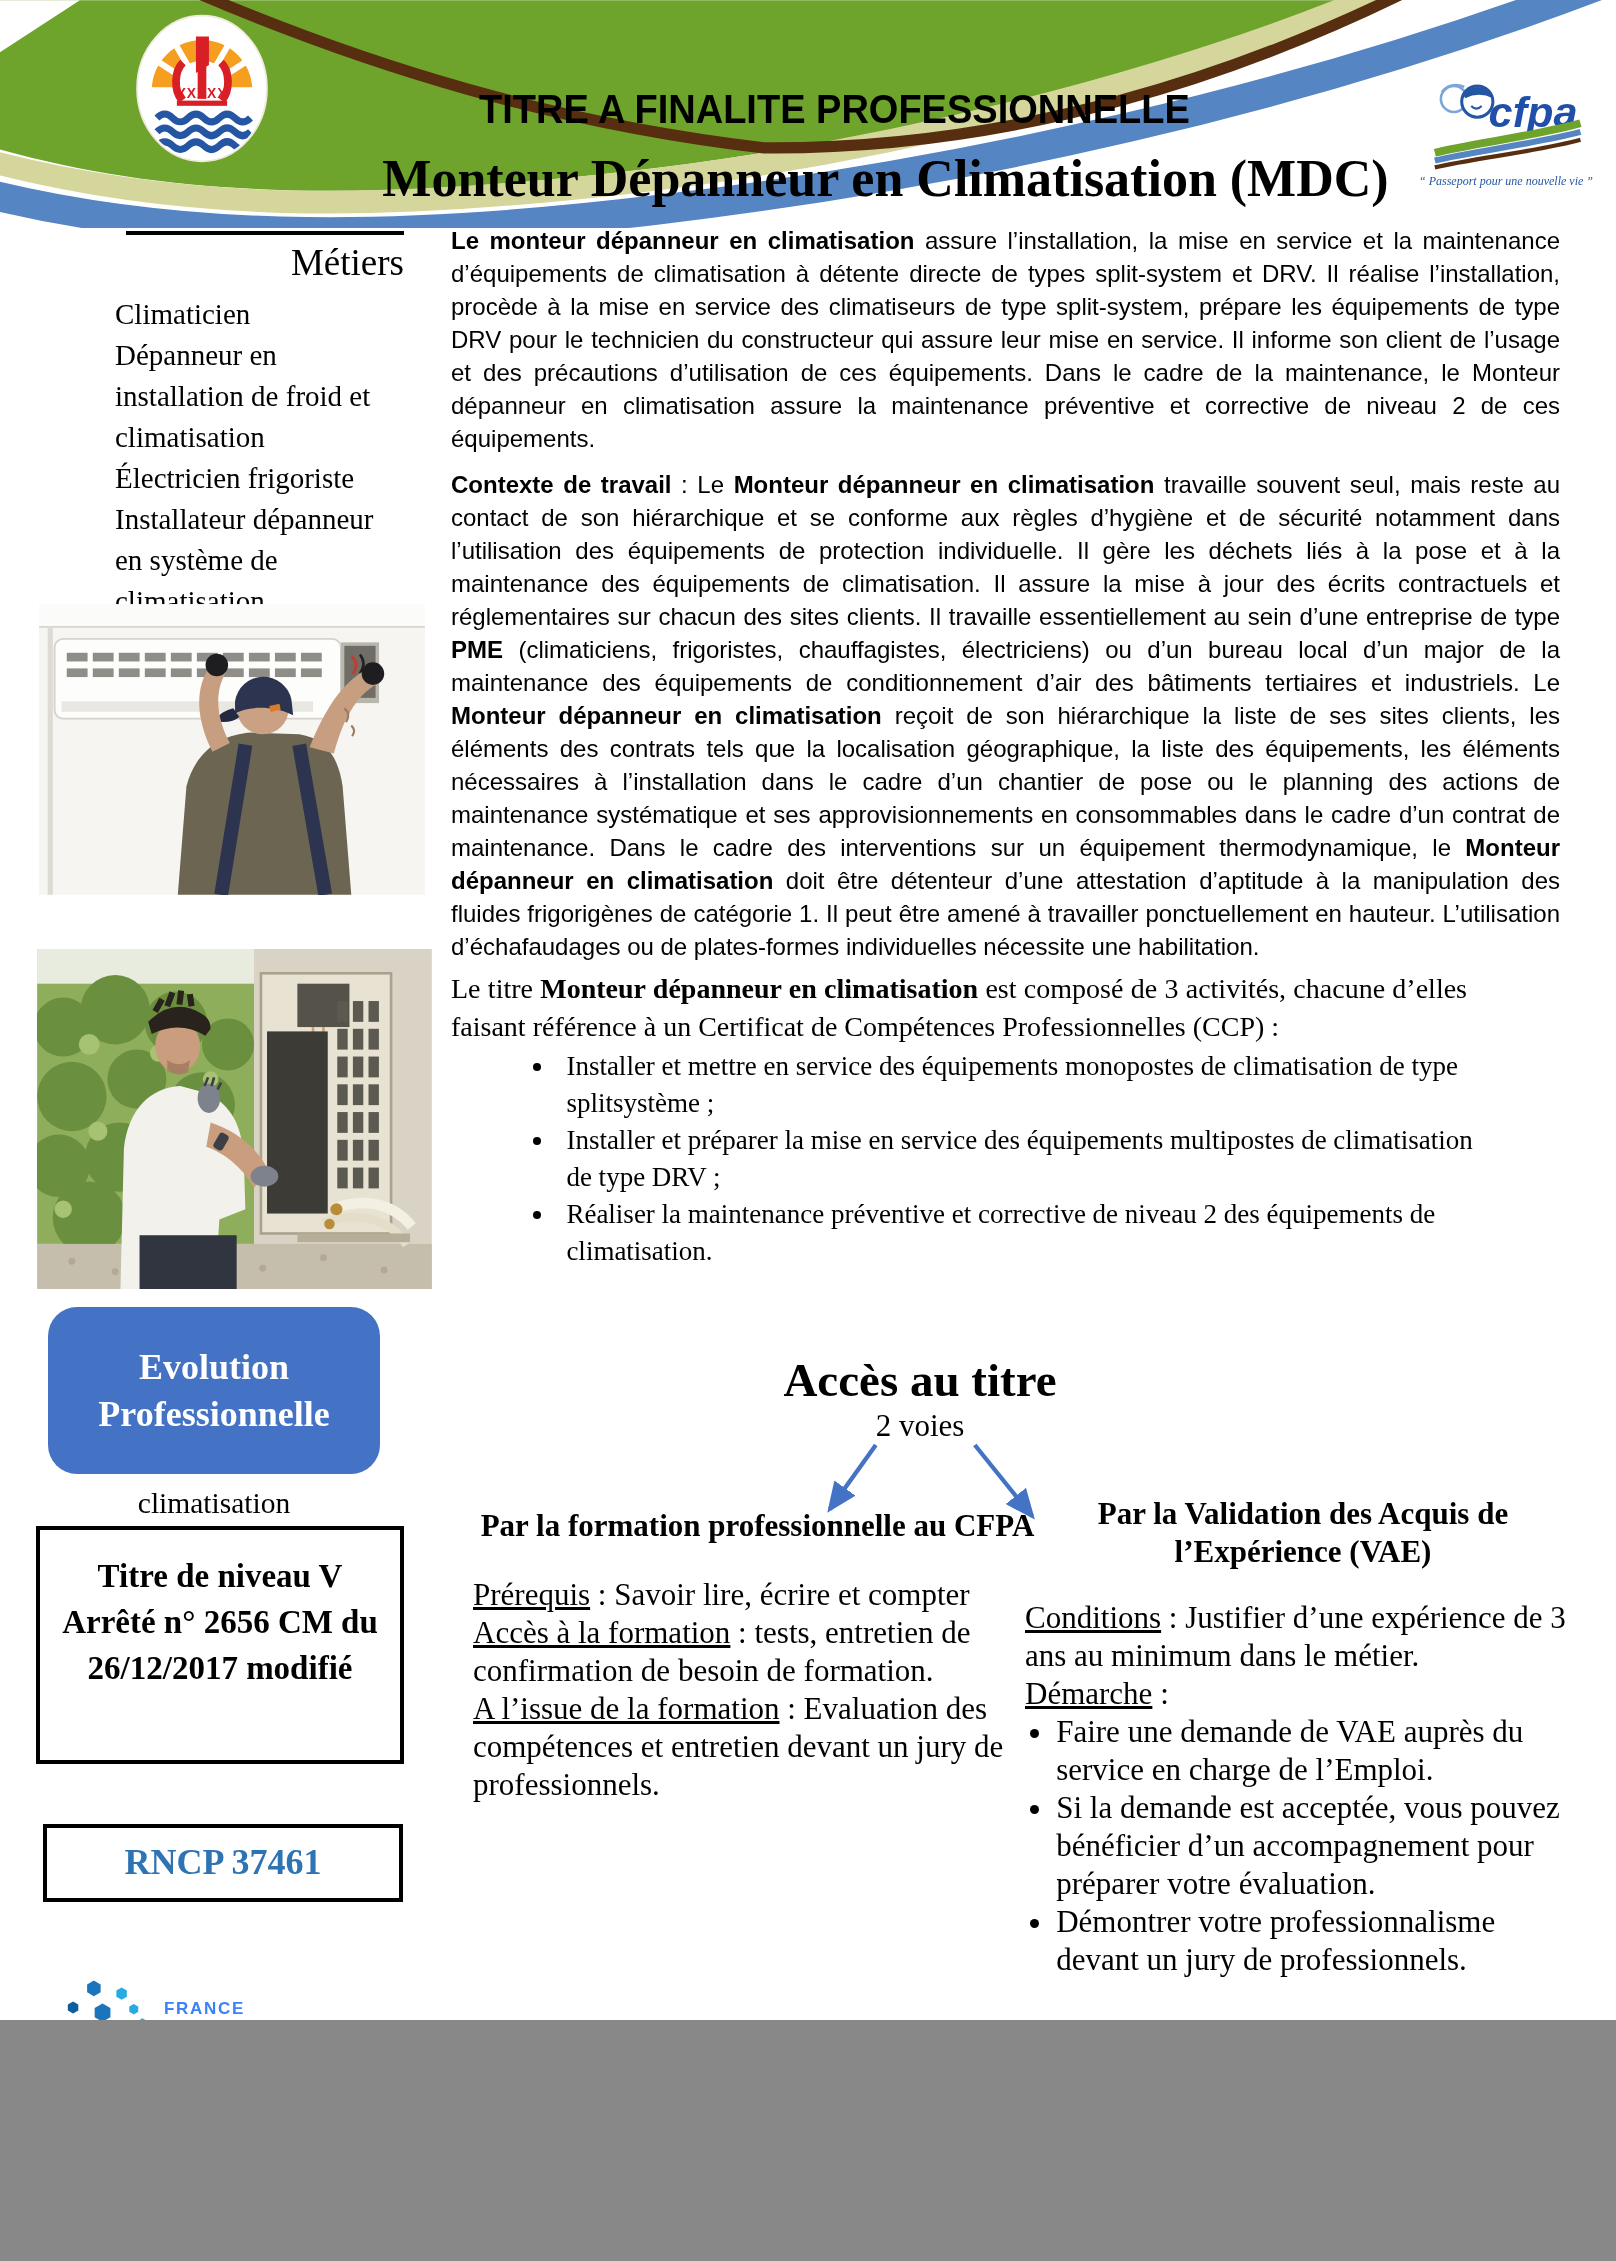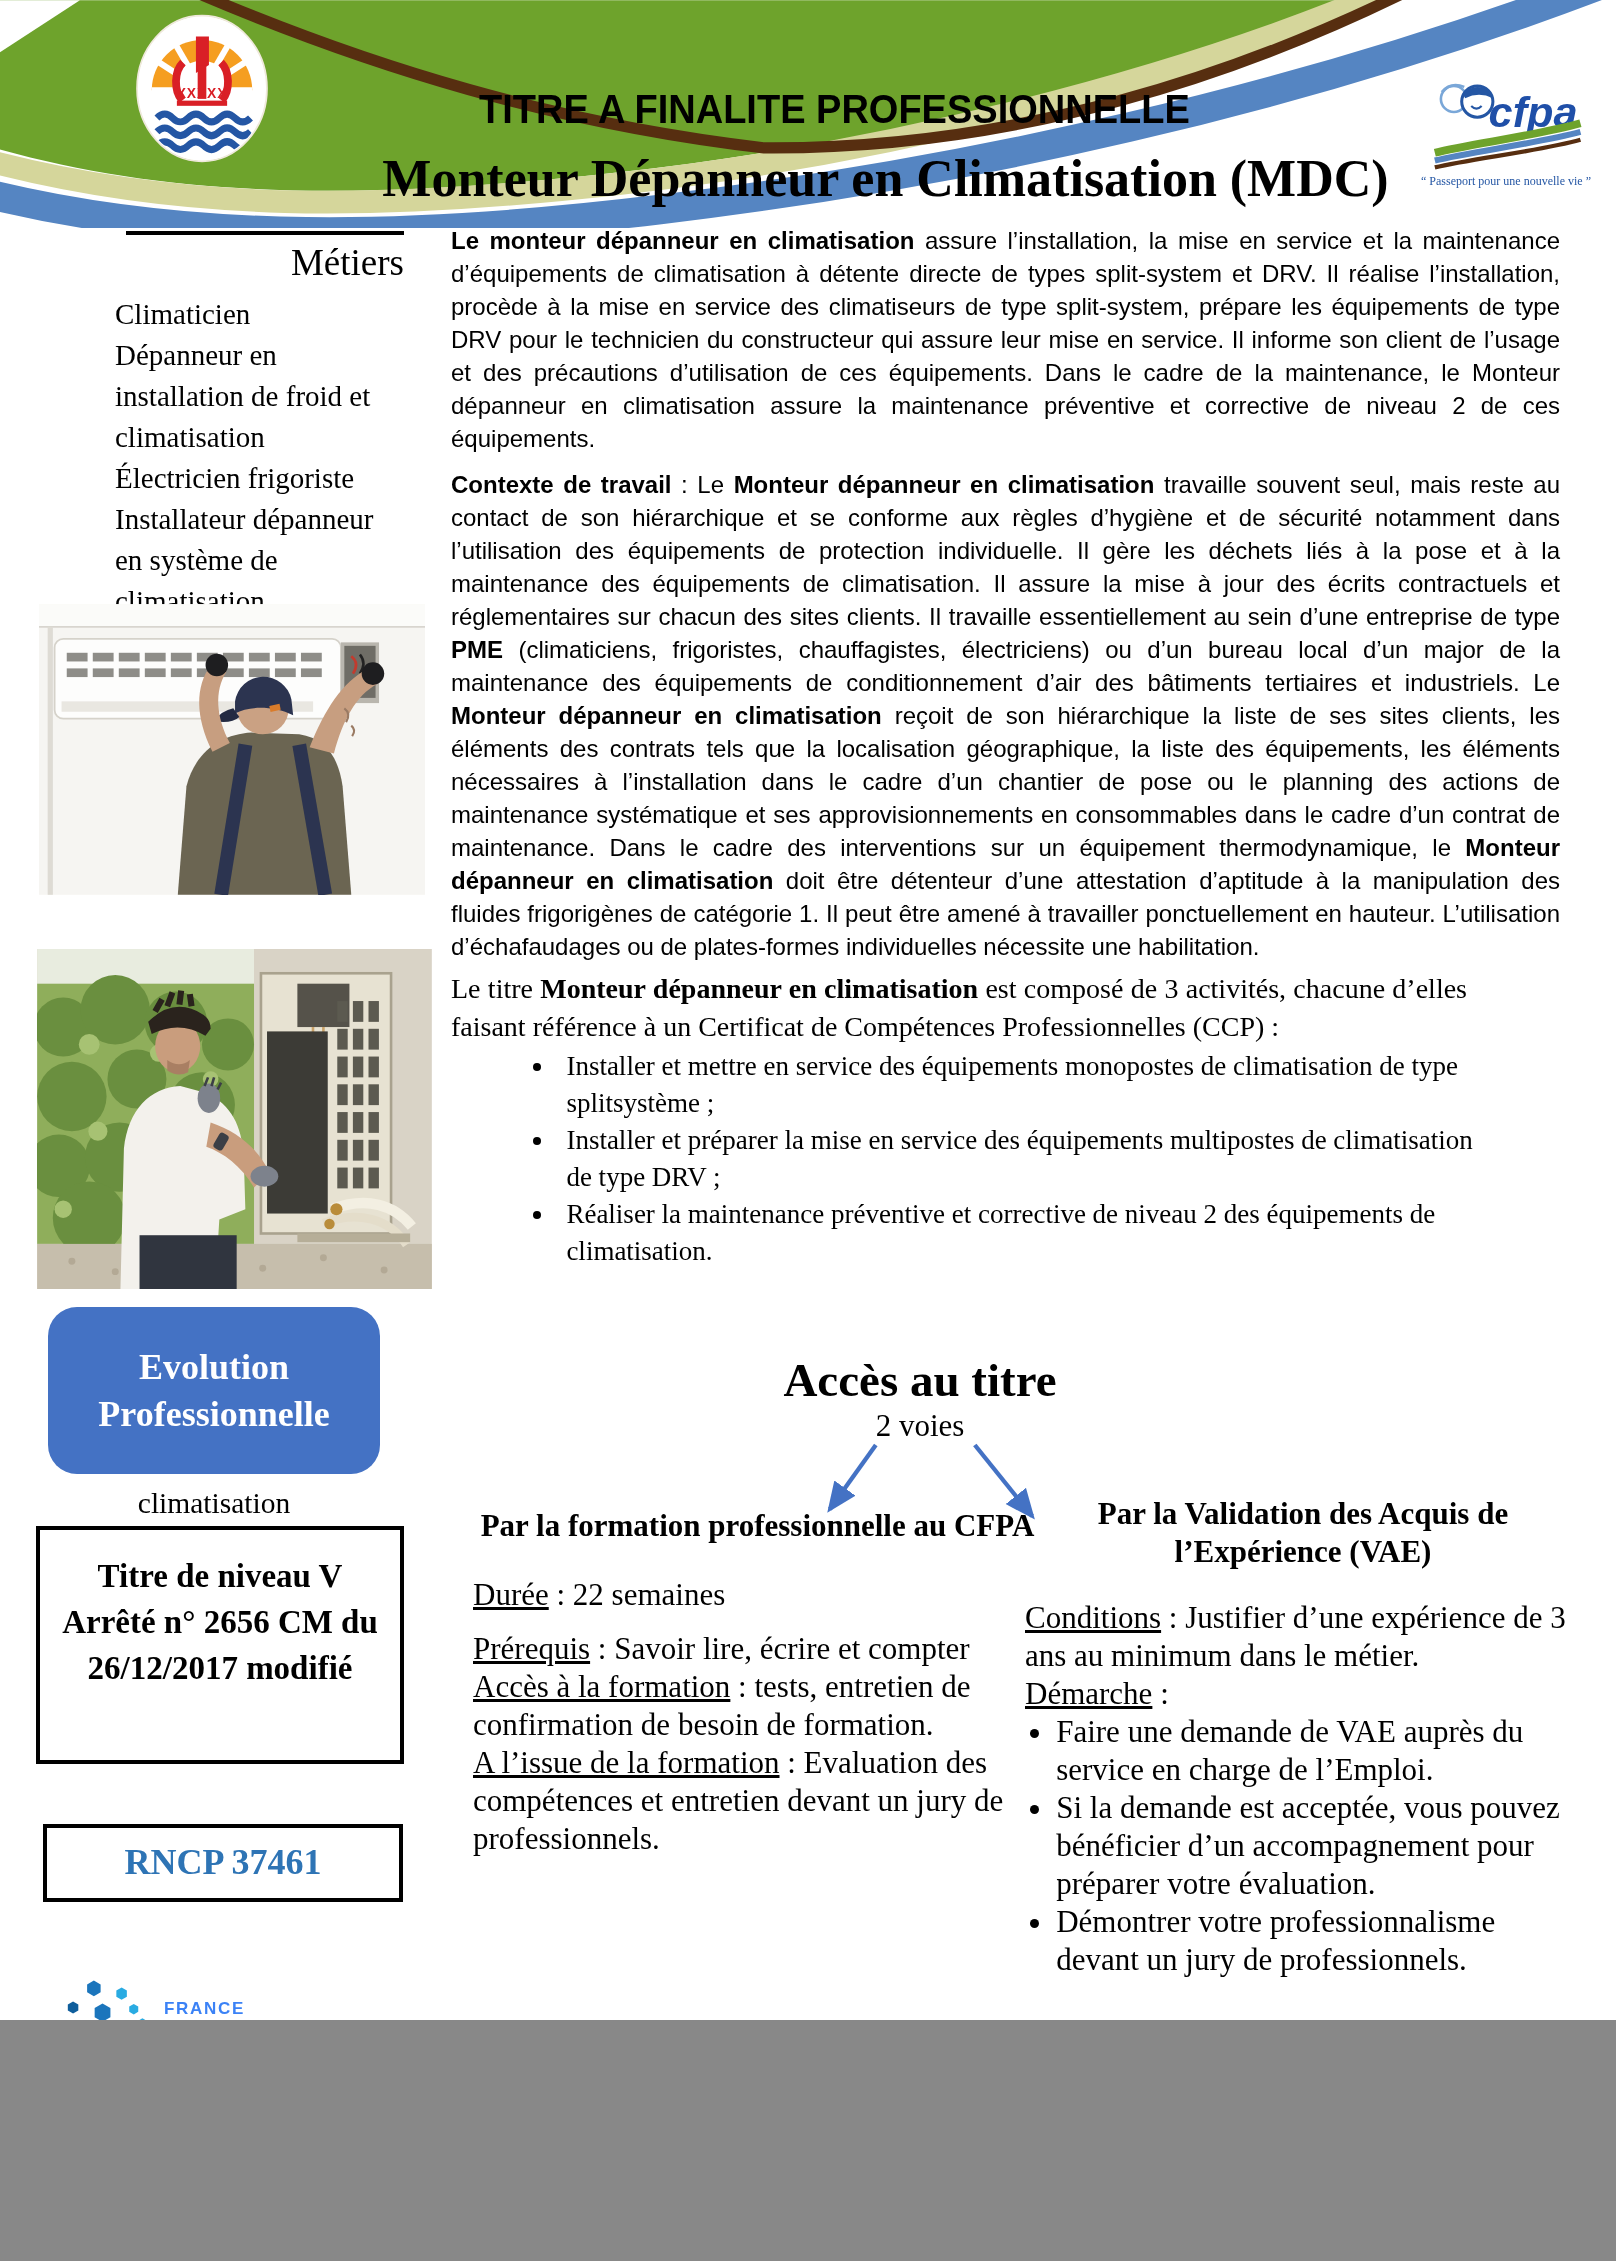--- a/index.html
+++ b/index.html
@@ -9,21 +9,21 @@
   .serif{font-family:"Liberation Serif",serif;}
   .u{text-decoration:underline;}
   b,.b{font-weight:700;}
 
   
   .suptitle{left:479px;top:87px;width:990px;font-size:40px;font-weight:700;letter-spacing:0;
             transform:scaleX(.95);transform-origin:left center;white-space:nowrap;}
   .doc-title{left:130px;top:149px;width:1511px;text-align:center;font-size:52px;font-weight:700;
              font-family:"Liberation Serif",serif;}
   .cfpa-motto{left:1415px;top:174px;width:182px;text-align:center;font-family:"Liberation Serif",serif;
-              font-size:12px;color:#2456A4;}
+              font-style:italic;font-size:12px;color:#2456A4;}
 
   
   .metiers-rule{left:126px;top:231px;width:278px;height:4.3px;background:#000;}
   .metiers-title{left:126px;top:241px;width:278px;text-align:right;font-size:37px;
                  font-family:"Liberation Serif",serif;}
   .metiers-list{left:115px;top:294px;width:271px;font-family:"Liberation Serif",serif;
                 font-size:29px;line-height:41px;list-style:none;margin:0;padding:0;}
   .evolution-box{left:48px;top:1307px;width:332px;height:167px;background:#4472C4;border-radius:29px;
                  display:flex;align-items:center;justify-content:center;text-align:center;
                  color:#fff;font-family:"Liberation Serif",serif;font-weight:700;font-size:36px;line-height:47px;}
@@ -323,21 +323,20 @@
       <marker id="ah" markerWidth="9" markerHeight="8" refX="6" refY="3" orient="auto" markerUnits="strokeWidth">
         <path d="M0,0 L7,3 L0,6 Z" fill="#4472C4"></path>
       </marker>
     </defs>
     <line x1="108" y1="8" x2="55" y2="82" stroke="#4472C4" stroke-width="5" marker-end="url(#ah)"></line>
     <line x1="222" y1="8" x2="288" y2="90" stroke="#4472C4" stroke-width="5" marker-end="url(#ah)"></line>
   </svg>
 
   <div class="abs col col-left">
     <div class="col-header">Par la formation professionnelle au CFPA</div>
-    <p class="cl-item gap"><span class="u">Durée</span><span> : 22 semaines</span></p>
     <p class="cl-item"><span class="u">Prérequis</span><span> : Savoir lire, écrire et compter</span></p>
     <p class="cl-item"><span class="u">Accès à la formation</span><span> : tests, entretien de confirmation de besoin de formation.</span></p>
     <p class="cl-item"><span class="u">A l’issue de la formation</span><span> : Evaluation des compétences et entretien devant un jury de professionnels.</span></p>
   </div>
 
   <div class="abs col col-right">
     <div class="col-header">Par la Validation des Acquis de l’Expérience (VAE)</div>
     <p class="cl-item"><span class="u">Conditions</span><span> : Justifier d’une expérience de 3 ans au minimum dans le métier.</span></p>
     <p class="cl-item"><span class="u">Démarche</span><span> :</span></p>
     <ul class="vae-list">

